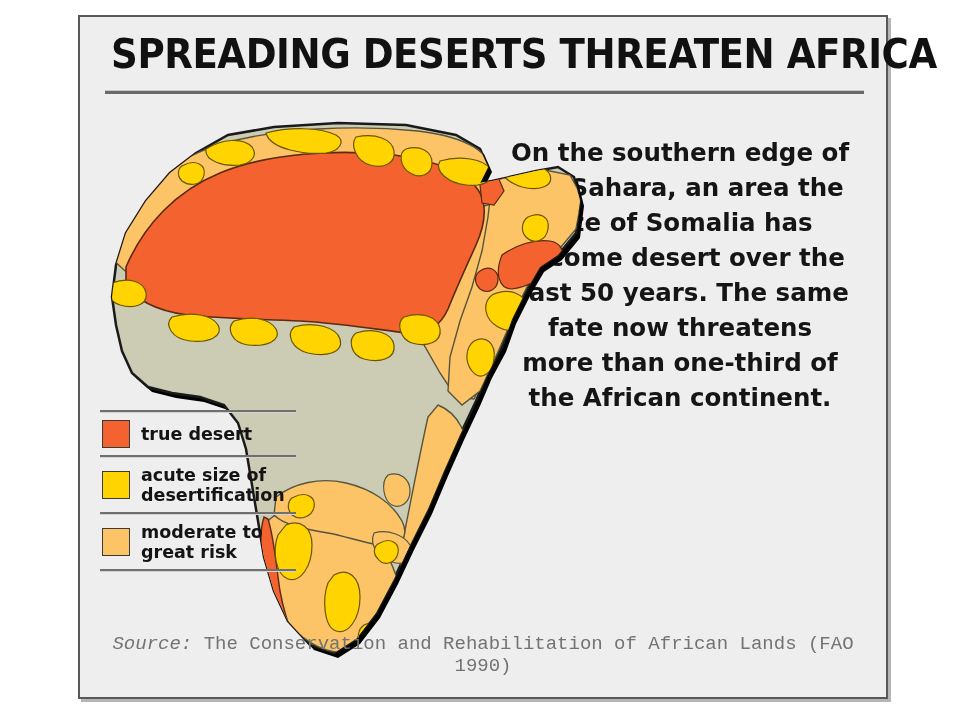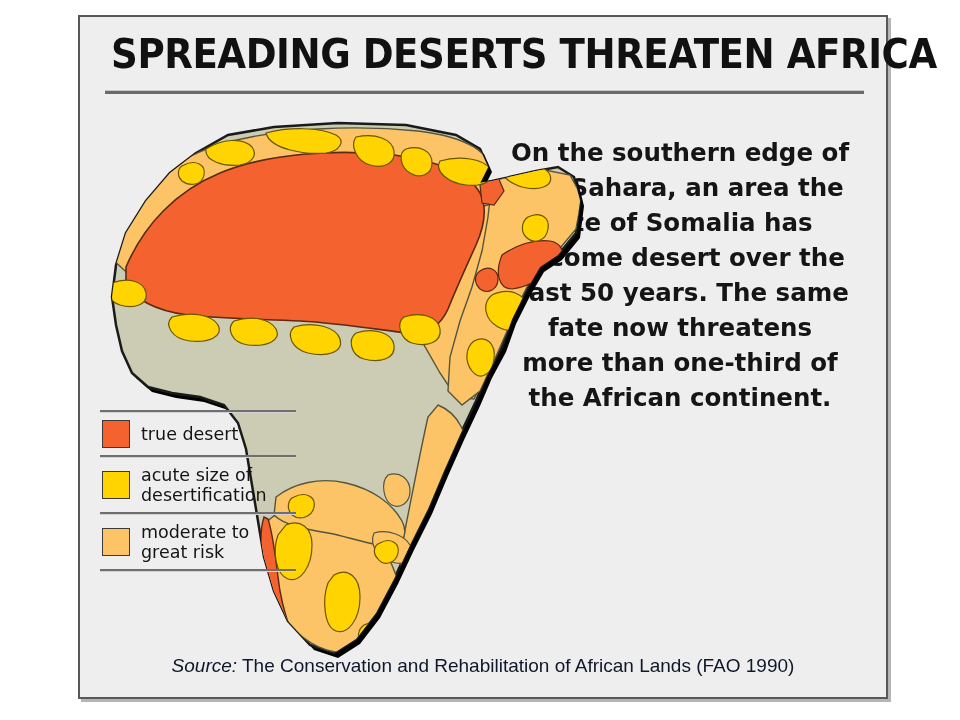--- a/index.html
+++ b/index.html
@@ -101,35 +101,35 @@
   }
   .swatch {
     width: 26px;
     height: 26px;
     border: 1px solid #3a3a3a;
     flex: 0 0 auto;
     margin-right: 11px;
   }
   .legend-label {
     font-family: "DejaVu Sans", sans-serif;
-    font-weight: normal;
+    font-weight: bold;
     font-size: 17.5px;
     line-height: 20px;
     color: #141414;
   }
 
   
   #source-line {
     position: absolute;
     left: 0; right: 0;
     bottom: 20px;
     text-align: center;
-    font-family: Liberation Sans, sans-serif;
+    font-family: Liberation Mono, monospace;
     font-size: 19px;
-    color: #0f172a;
+    color: #737373;
   }
   #source-line .src-em { font-style: italic; }
 </style>
 </head>
 <body>
 
 <div id="infographic">
 
   <div id="title-block">
     <div id="page-title">SPREADING DESERTS THREATEN AFRICA</div>

